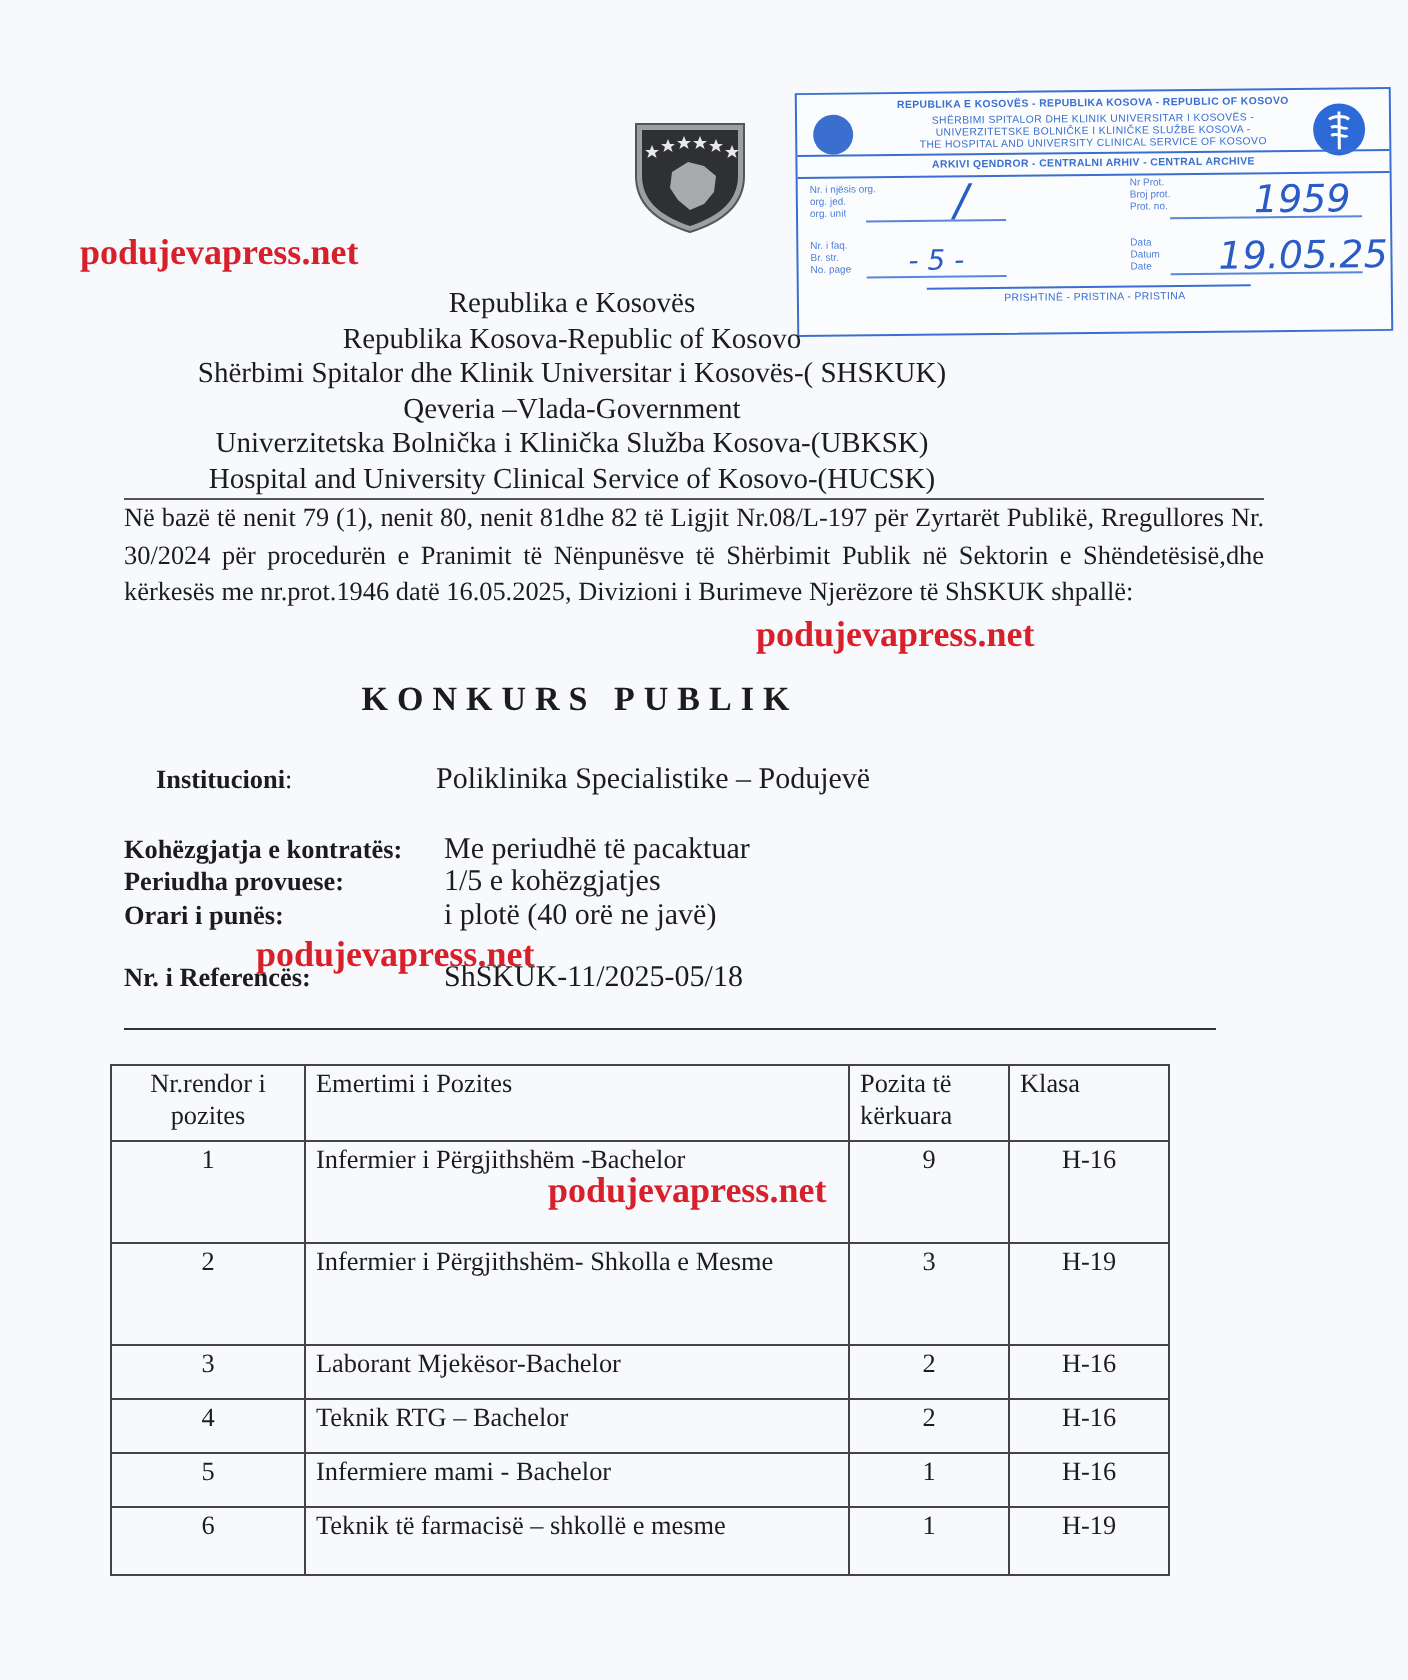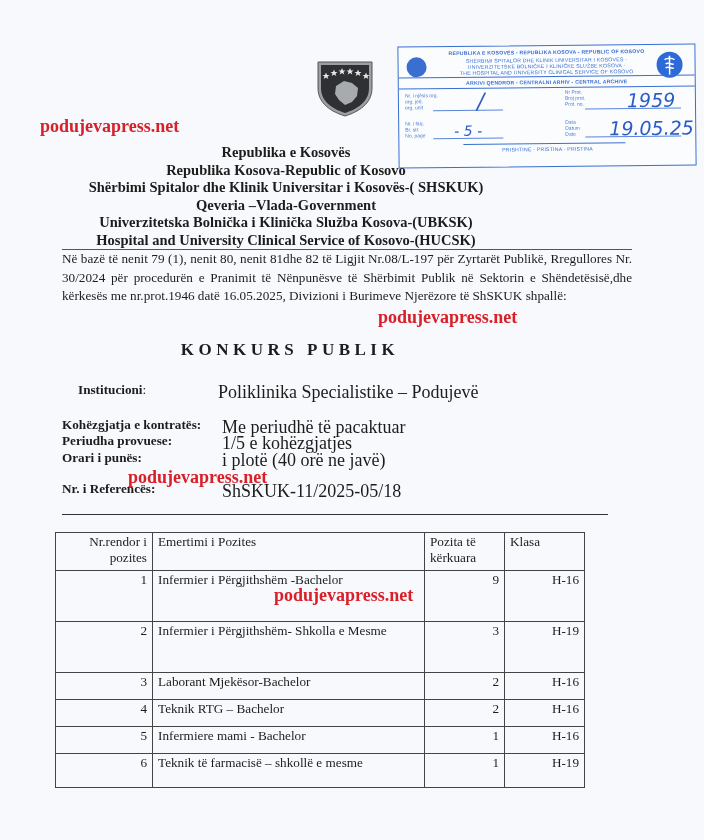--- a/index.html
+++ b/index.html
@@ -21,38 +21,38 @@
     left: 398px; top: 45px; width: 296px; height: 120px;
     border: 1.5px solid #3a6fd0; color: #3a6fd0; transform: rotate(-0.6deg);
     font-family: "Liberation Sans", sans-serif; background: rgba(255,255,255,0.5);
   }
   .stamp .s-line { position: absolute; left: 0; right: 0; text-align: center; font-size: 5.2px; font-weight: bold; letter-spacing: 0.2px; }
   .stamp .s-lbl { position: absolute; font-size: 5px; line-height: 6px; color: #4d7ed8; }
   .stamp .hand { position: absolute; font-family: "DejaVu Sans", sans-serif; font-style: italic; color: #2a5cc8; }
   .stamp .uline { position: absolute; height: 0; border-top: 1px solid #5a86d8; }
   .stamp .logo { position: absolute; border-radius: 50%; }
   
-  .hdr { left: 0; width: 572px; text-align: center; font-weight: bold; font-size: 14.5px; line-height: 17.5px; }
+  .hdr { left: 0; width: 572px; text-align: center; font-weight: normal; font-size: 14.5px; line-height: 17.5px; }
   .intro {
     left: 62px; top: 250px; width: 570px; font-size: 13.2px; line-height: 18.5px;
     text-align: justify; text-align-last: left;
   }
   .title {
     left: 0; width: 580px; top: 340px; text-align: center; font-weight: bold;
     font-size: 17px; letter-spacing: 4.5px;
   }
   .field-label { font-weight: bold; font-size: 13.2px; position: absolute; white-space: nowrap; }
-  .field-value { font-size: 18px; position: absolute; white-space: nowrap; }
+  .field-value { font-size: 15px; position: absolute; white-space: nowrap; }
   .rule { left: 62px; top: 514px; width: 546px; height: 0; border-top: 1.2px solid #333; }
   table.pos {
     position: absolute; left: 55px; top: 532px; border-collapse: collapse;
     font-size: 13.2px; table-layout: fixed;
   }
   table.pos td { border: 1px solid #444; vertical-align: top; padding: 1px 5px; line-height: 16px; }
-  table.pos td.c { text-align: right; }
+  table.pos td.c { text-align: center; }
 </style>
 </head>
 <body>
 
 <div class="watermark" style="left:40px; top:116px;">podujevapress.net</div>
 <div class="watermark" style="left:378px; top:307px;">podujevapress.net</div>
 <div class="watermark" style="left:128px; top:467px;">podujevapress.net</div>
 
 <div class="abs emblem">
   <svg width="62" height="60" viewBox="0 0 62 60">

